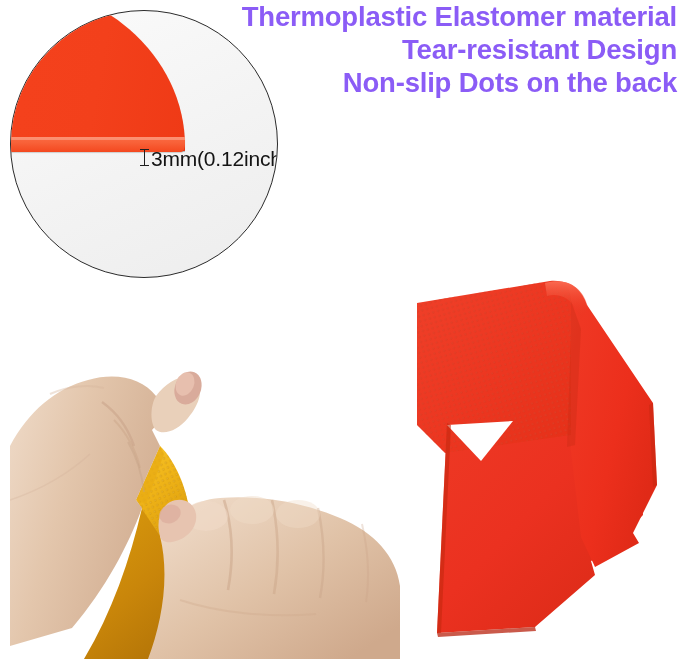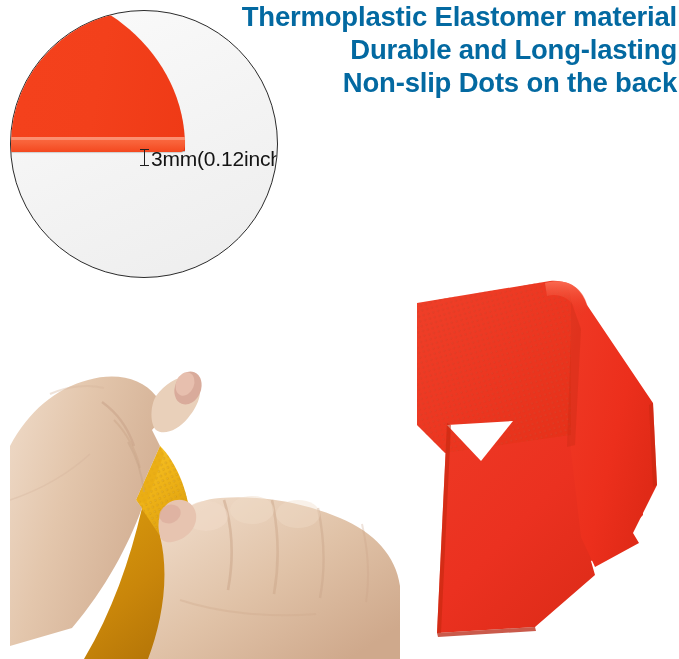--- a/index.html
+++ b/index.html
@@ -23,21 +23,21 @@
   .feature-text {
     position: absolute;
     left: 190px;
     top: 0px;
     width: 487px;
     text-align: right;
     font-weight: bold;
     font-size: 27.5px;
     line-height: 33.2px;
     letter-spacing: -0.2px;
-    color: #0369a1;
+    color: #8b5cf6;
     white-space: nowrap;
   }
   .feature-line { display: block; }
 
   
   .inset-circle {
     position: absolute;
     left: 10px;
     top: 10px;
     width: 268px;
@@ -137,21 +137,21 @@
       <div class="cap-bot"></div>
     </div>
 
     <div class="dim-label">
       <b>3mm</b><span>(0.12inch)</span>
     </div>
   </div>
 
   <div class="feature-text">
     <span class="feature-line">Thermoplastic Elastomer material</span>
-    <span class="feature-line">Durable and Long-lasting</span>
+    <span class="feature-line">Tear-resistant Design</span>
     <span class="feature-line">Non-slip Dots on the back</span>
   </div>
 
   <div class="red-mat">
     <svg width="284" height="372" viewBox="0 0 284 372" xmlns="http://www.w3.org/2000/svg">
       <defs>
         <linearGradient id="redFront" x1="0" y1="0" x2="1" y2="0.6">
           <stop offset="0%" stop-color="#f2432c"></stop>
           <stop offset="30%" stop-color="#ef3723"></stop>
           <stop offset="70%" stop-color="#ec2f1c"></stop>

